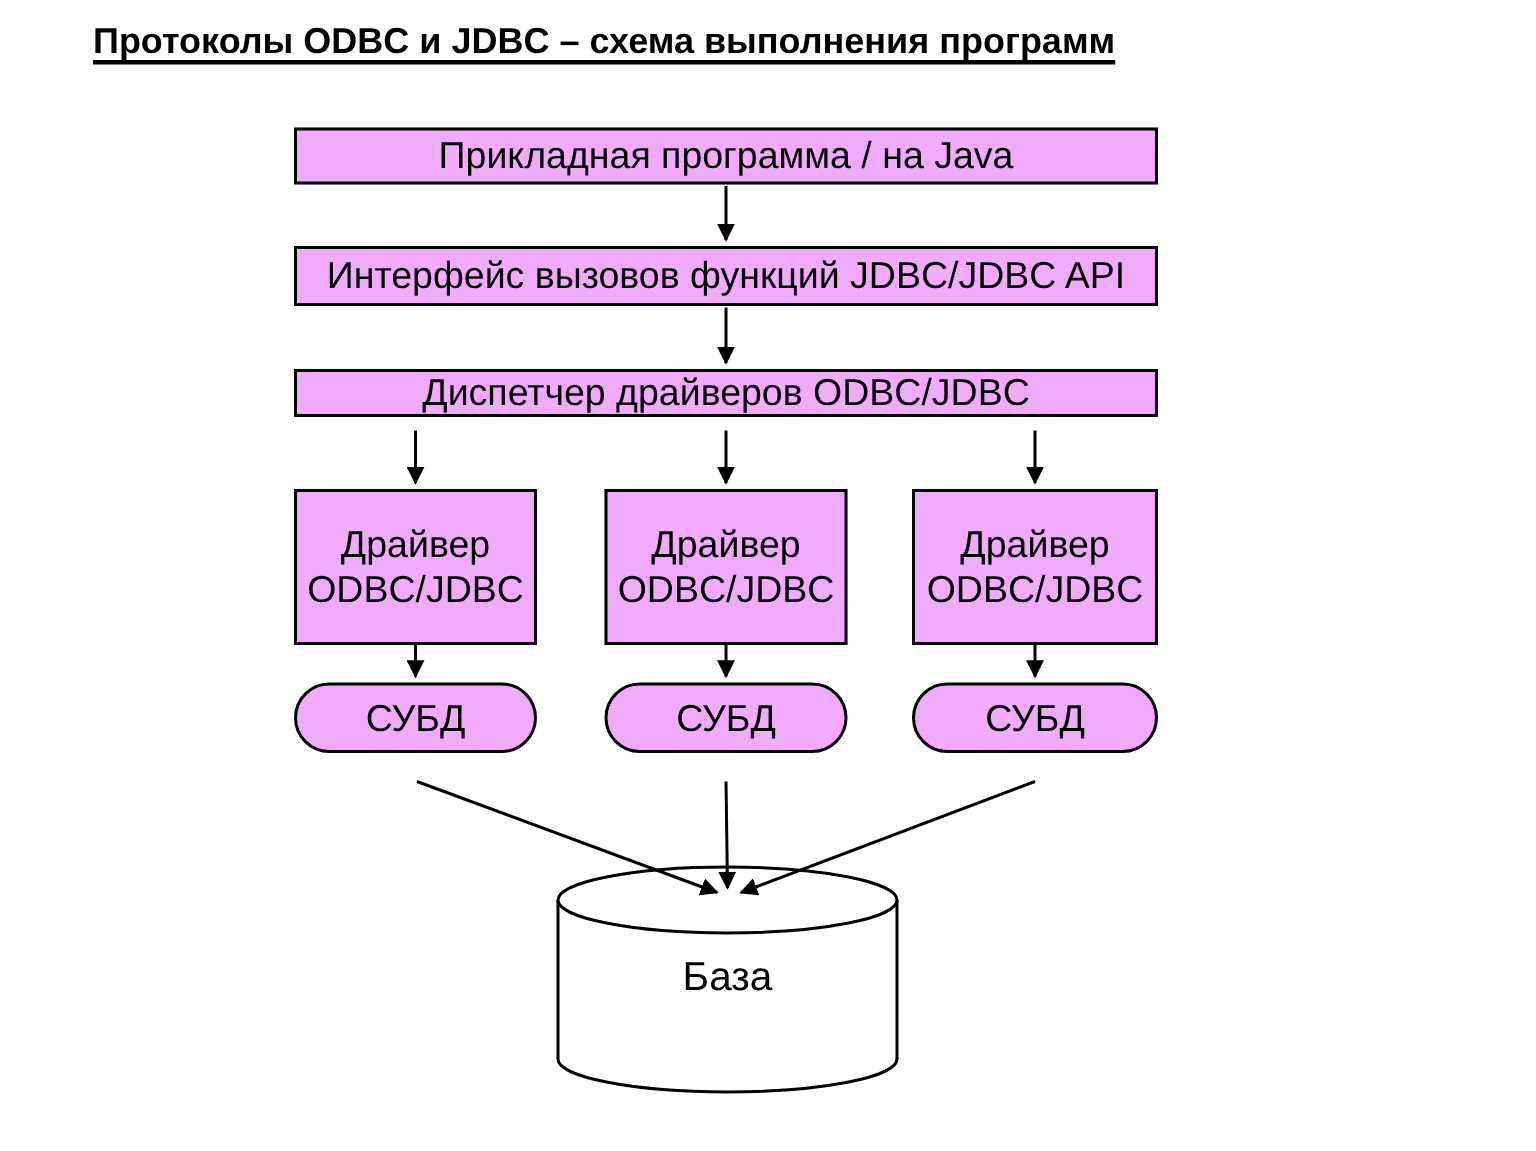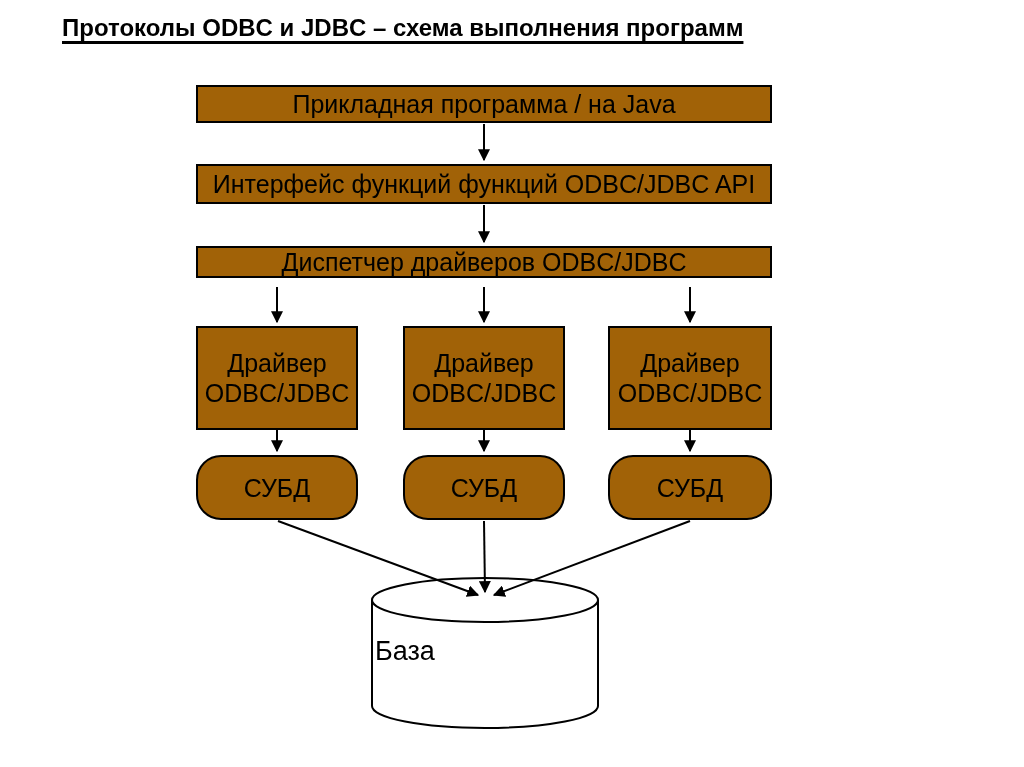--- a/index.html
+++ b/index.html
@@ -27,53 +27,54 @@
     white-space: nowrap;
     text-decoration: underline;
     text-decoration-thickness: 3px;
     text-underline-offset: 5px;
     color: #000000;
   }
   .node {
     position: absolute;
     box-sizing: border-box;
     border: 2px solid #000000;
-    background: #a16207;
+    background: #f0abfc;
     display: flex;
     flex-direction: column;
     align-items: center;
     justify-content: center;
     text-align: center;
     font-size: 25px;
     line-height: 30px;
     color: #000000;
   }
   .node.wide { height: 39px; left: 196px; width: 576px; }
   #box-app        { top: 85px;  height: 38px; }
   #box-api        { top: 164px; height: 40px; }
   #box-dispatcher { top: 246px; height: 32px; }
 
   .node.driver { top: 326px; height: 104px; }
-  .node.dbms   { top: 455px; height: 65px; border-radius: 25px; }
+  .node.dbms   { top: 455px; height: 47px; border-radius: 25px; }
   .col-1 { left: 196px; width: 162px; }
   .col-2 { left: 403px; width: 162px; }
   .col-3 { left: 608px; width: 164px; }
 
   .svg-layer {
     position: absolute;
     left: 0; top: 0;
     width: 1024px;
     height: 767px;
     pointer-events: none;
   }
   .db-label {
     position: absolute;
     left: 375px;
     top: 633px;
     width: 220px;
+    text-align: center;
     font-size: 27px;
     line-height: 36px;
     color: #000000;
   }
 </style>
 </head>
 <body>
 
 <div class="stage">
 
@@ -107,21 +108,21 @@
       <line x1="484" y1="521" x2="485" y2="592" marker-end="url(#arrowhead)"></line>
       <line x1="690" y1="521" x2="494" y2="595" marker-end="url(#arrowhead)"></line>
     </g>
   </svg>
 
   <div class="node wide" id="box-app">
     <span>Прикладная программа / на Java</span>
   </div>
 
   <div class="node wide" id="box-api">
-    <span>Интерфейс функций функций ODBC/JDBC API</span>
+    <span>Интерфейс вызовов функций JDBC/JDBC API</span>
   </div>
 
   <div class="node wide" id="box-dispatcher">
     <span>Диспетчер драйверов ODBC/JDBC</span>
   </div>
 
   <div class="node driver col-1">
     <span>Драйвер</span>
     <span>ODBC/JDBC</span>
   </div>

